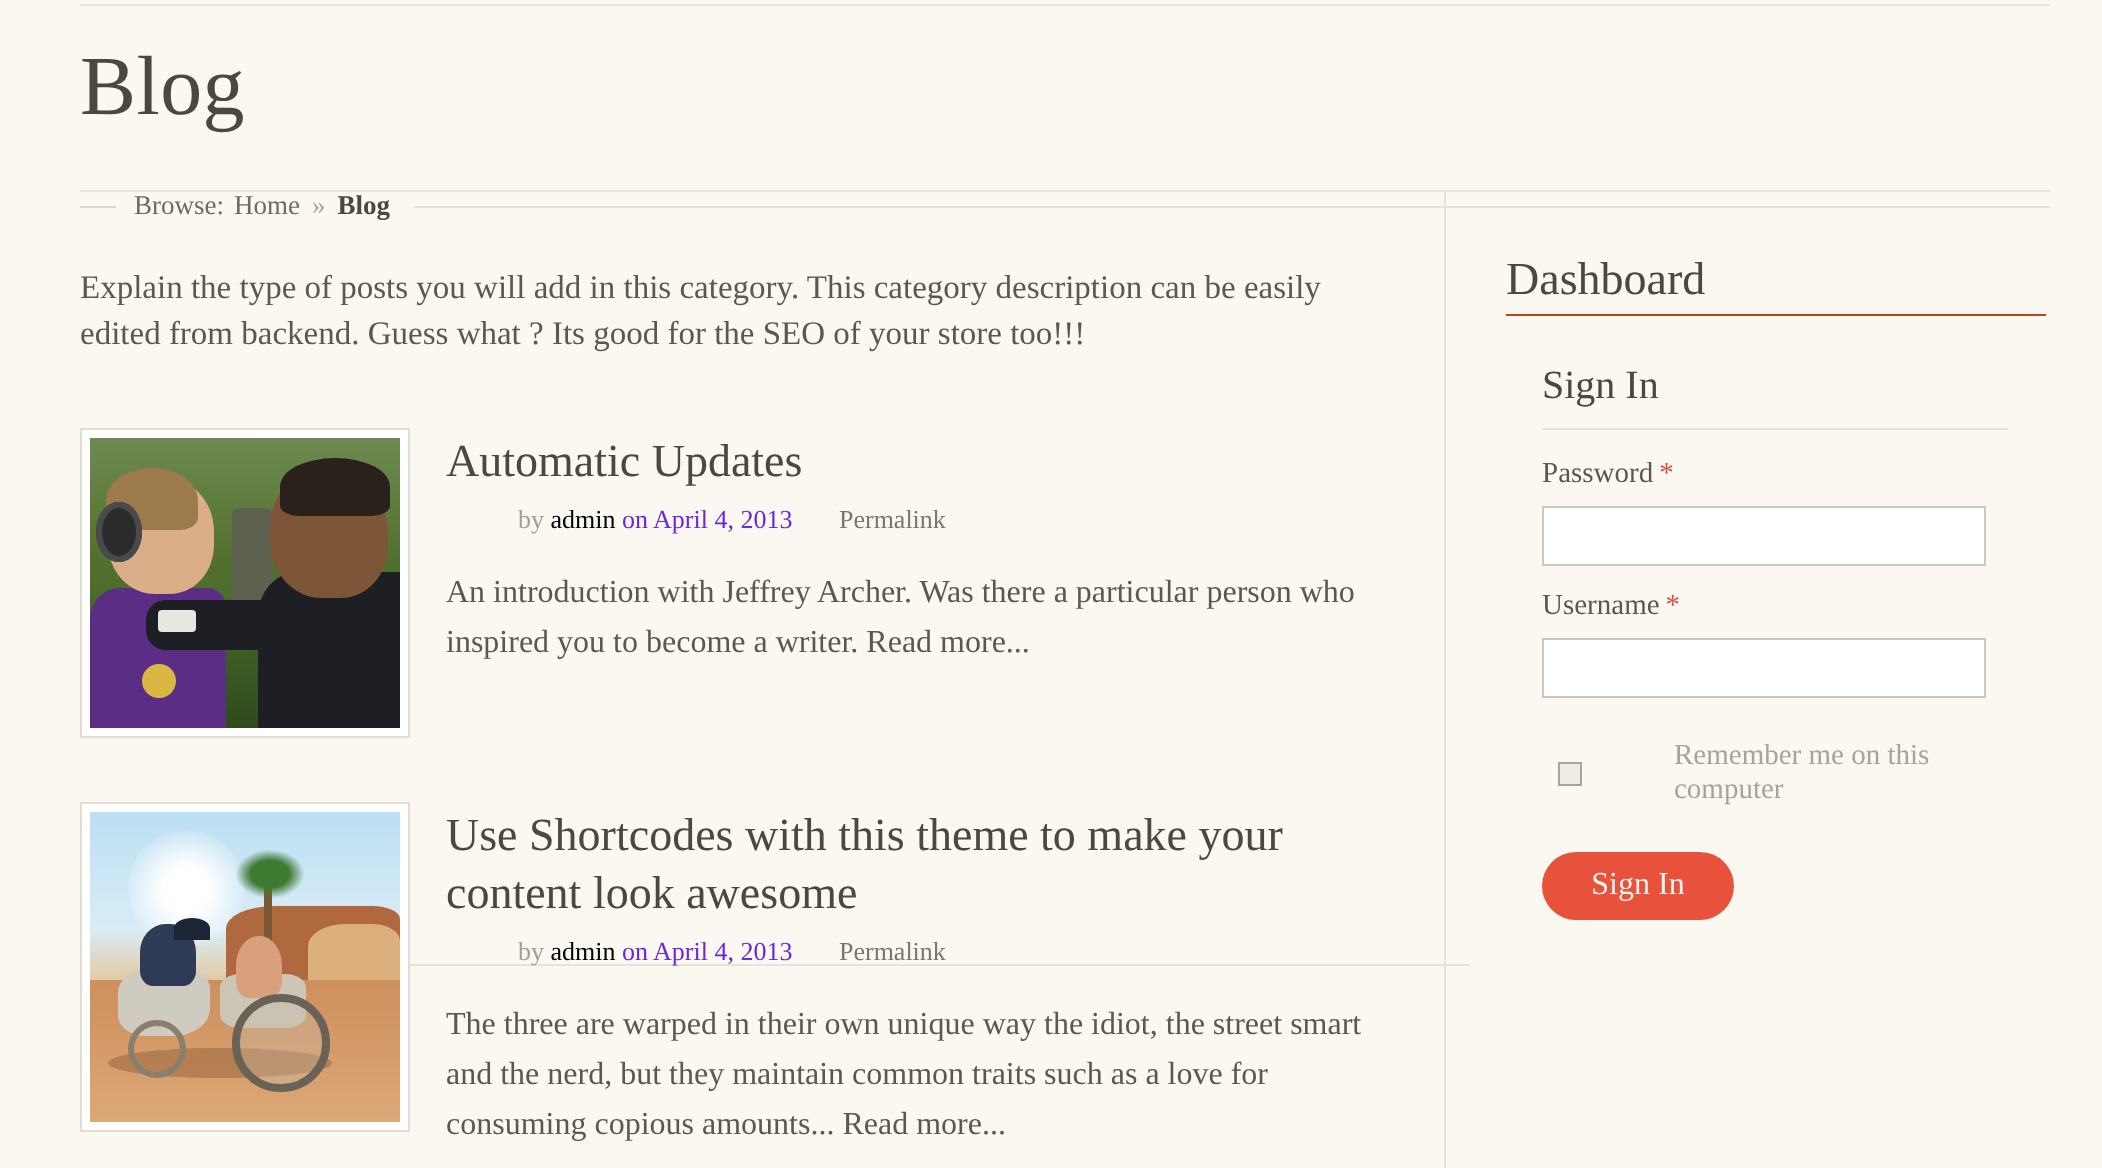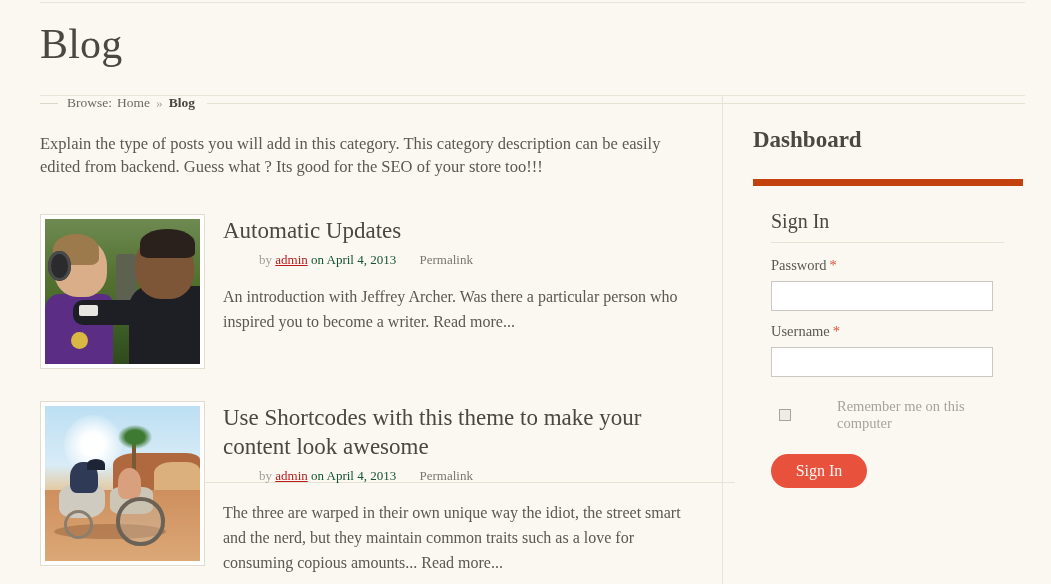--- a/index.html
+++ b/index.html
@@ -270,47 +270,47 @@
     line-height: 29px;
     font-weight: normal;
     color: #4b4741;
   }
   .post-meta {
     margin: 7px 0 0 0;
     font-size: 13px;
     color: #a39e94;
   }
   .meta-by { color: #a39e94; margin-left: 36px; }
-  .meta-author { color: #b91c1c; text-decoration: underline; }
-  .meta-on { color: #14532d; }
+  .meta-author { color: #000000; }
+  .meta-on { color: #6d28d9; }
   .meta-permalink {
     color: #7c776e;
     margin-left: 20px;
   }
   .post-excerpt {
     margin: 16px 0 0 0;
     font-size: 16px;
     line-height: 25px;
     color: #5c584f;
   }
 
   
   .sidebar {
     position: absolute;
     left: 753px;
     top: 95px;
     width: 270px;
   }
   .sidebar-title {
     margin: 0;
-    padding: 32px 0 26px 0;
+    padding: 32px 0 4px 0;
     font-size: 23px;
-    font-weight: bold;
-    color: #4b4741;
-    border-bottom: 7px solid #c2410c;
+    font-weight: normal;
+    color: #4b4741;
+    border-bottom: 1px solid #c2410c;
   }
 
   .signin-box { padding: 24px 0 0 18px; }
   .signin-title {
     margin: 0;
     padding-bottom: 9px;
     font-size: 20px;
     font-weight: normal;
     color: #4b4741;
     border-bottom: 1px solid #e9e3d6;

